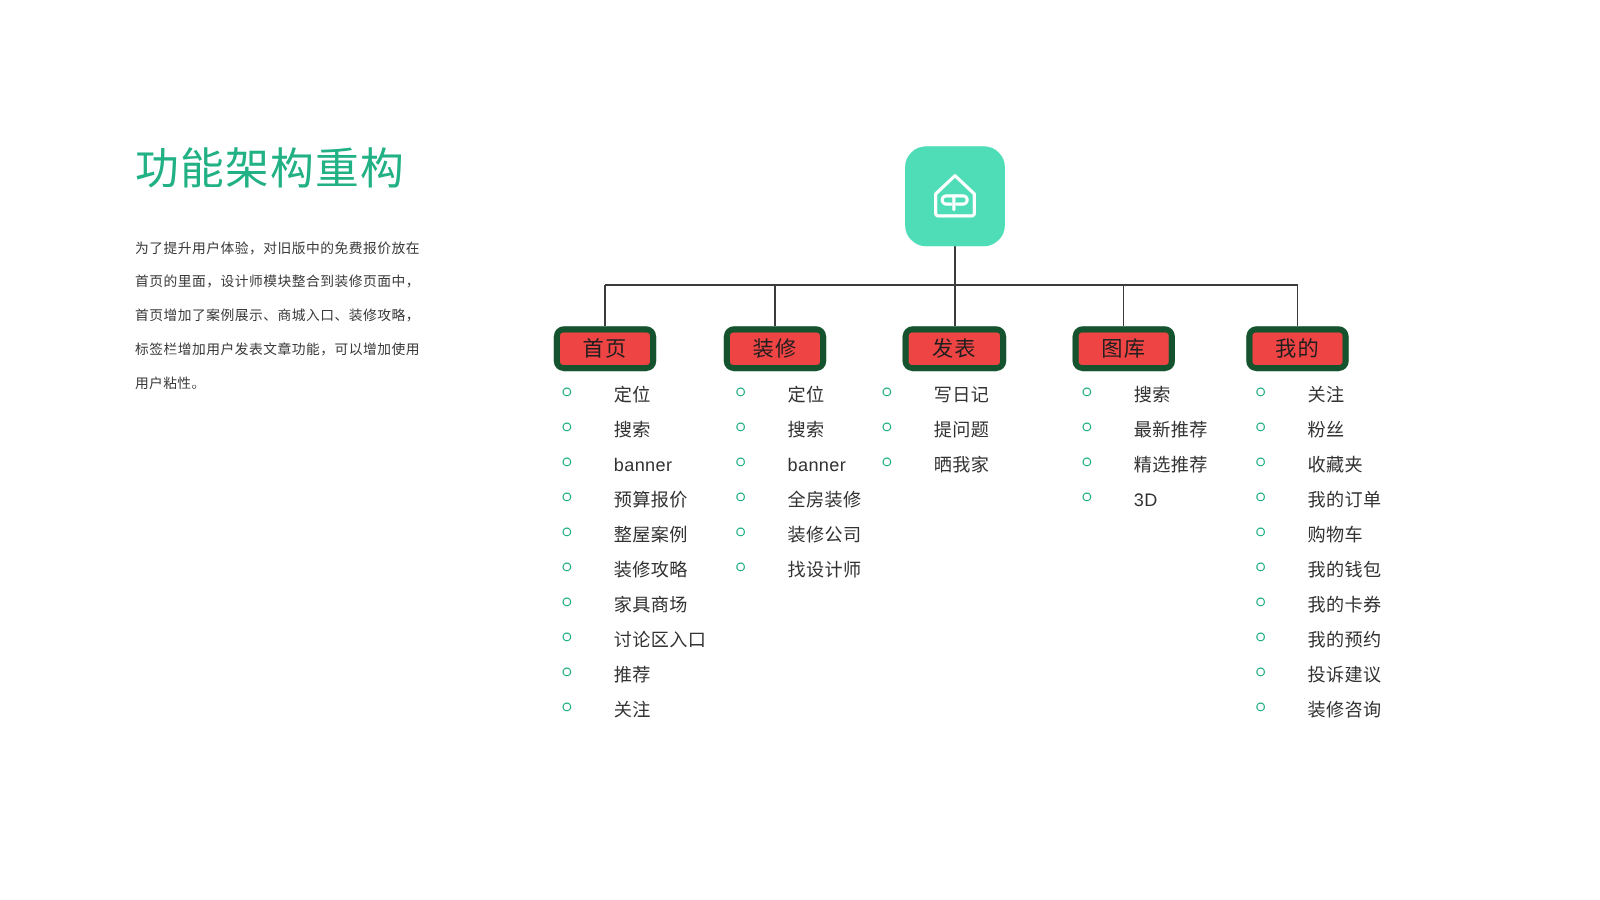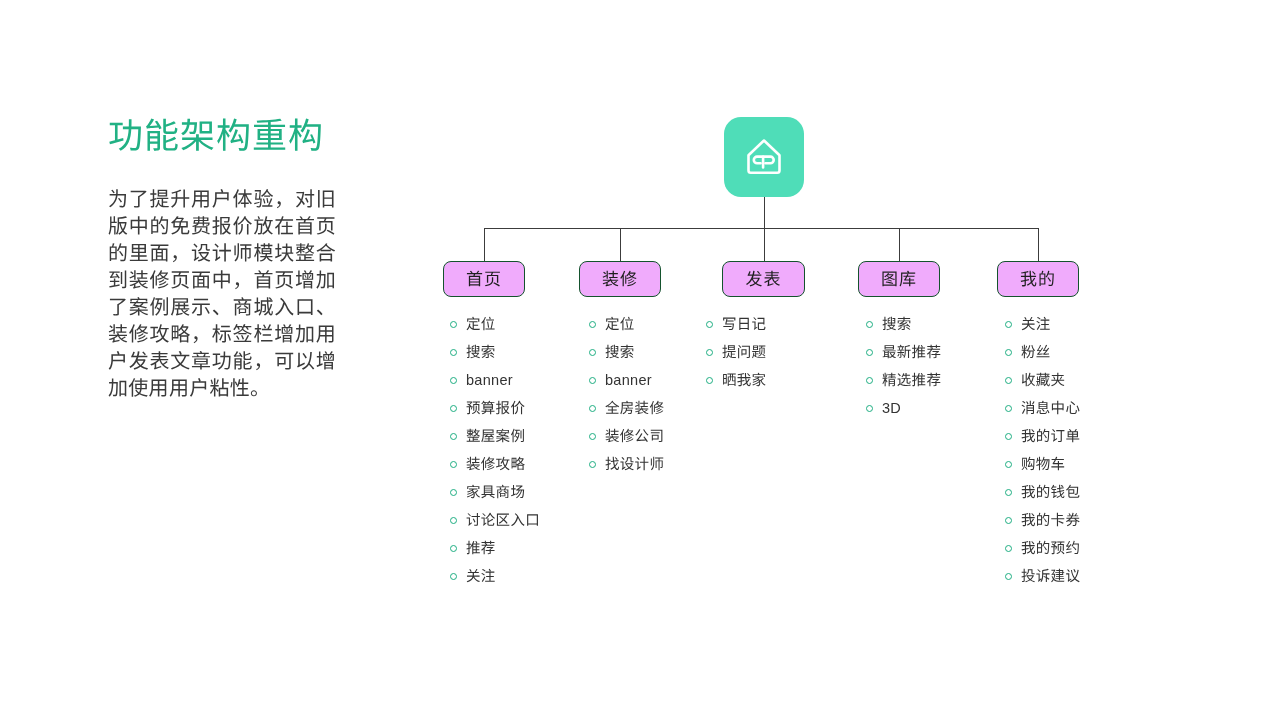--- a/index.html
+++ b/index.html
@@ -34,21 +34,21 @@
     line-height: 44px;
     color: #21b184;
     letter-spacing: 1px;
     font-weight: 400;
     margin: 0;
     white-space: nowrap;
   }
   #page-description {
     margin: 0;
     padding-top: 28px;
-    font-size: 20px;
+    font-size: 11px;
     line-height: 27px;
     color: #3a3a3a;
     letter-spacing: 0.3px;
     text-align: justify;
     width: 228px;
   }
 
   
   #diagram {
     position: absolute;
@@ -79,23 +79,23 @@
     align-items: center;
     justify-content: center;
   }
   #root-node svg { display: block; }
 
   
   .node-box {
     position: absolute;
     top: 261px;
     height: 36px;
-    border: 1px solid #14532d;
+    border: 5px solid #14532d;
     border-radius: 8px;
-    background: #f0abfc;
+    background: #ef4444;
     display: flex;
     align-items: center;
     justify-content: center;
     box-sizing: border-box;
   }
   .node-box .node-label {
     font-size: 17px;
     color: #1f1f1f;
     letter-spacing: 1px;
     line-height: 1;
@@ -105,23 +105,23 @@
   .leaf-list {
     position: absolute;
     top: 310px;
     width: 135px;
     margin: 0;
     padding: 0;
     list-style: none;
   }
   .leaf-item {
     display: flex;
-    align-items: center;
     height: 28px;
     white-space: nowrap;
+    gap: 25px;
   }
   .leaf-bullet {
     width: 7px;
     height: 7px;
     border: 1.3px solid #1eae82;
     border-radius: 50%;
     box-sizing: border-box;
     flex: 0 0 auto;
     margin-right: 9px;
   }
@@ -293,24 +293,20 @@
         <li class="leaf-item">
           <span class="leaf-bullet"></span>
           <span class="leaf-label">粉丝</span>
         </li>
         <li class="leaf-item">
           <span class="leaf-bullet"></span>
           <span class="leaf-label">收藏夹</span>
         </li>
         <li class="leaf-item">
           <span class="leaf-bullet"></span>
-          <span class="leaf-label">消息中心</span>
-        </li>
-        <li class="leaf-item">
-          <span class="leaf-bullet"></span>
           <span class="leaf-label">我的订单</span>
         </li>
         <li class="leaf-item">
           <span class="leaf-bullet"></span>
           <span class="leaf-label">购物车</span>
         </li>
         <li class="leaf-item">
           <span class="leaf-bullet"></span>
           <span class="leaf-label">我的钱包</span>
         </li>
@@ -318,17 +314,21 @@
           <span class="leaf-bullet"></span>
           <span class="leaf-label">我的卡券</span>
         </li>
         <li class="leaf-item">
           <span class="leaf-bullet"></span>
           <span class="leaf-label">我的预约</span>
         </li>
         <li class="leaf-item">
           <span class="leaf-bullet"></span>
           <span class="leaf-label">投诉建议</span>
+        </li>
+        <li class="leaf-item">
+          <span class="leaf-bullet"></span>
+          <span class="leaf-label">装修咨询</span>
         </li>
       </ul>
 
   </div>
 </div>
 
 </body></html>

